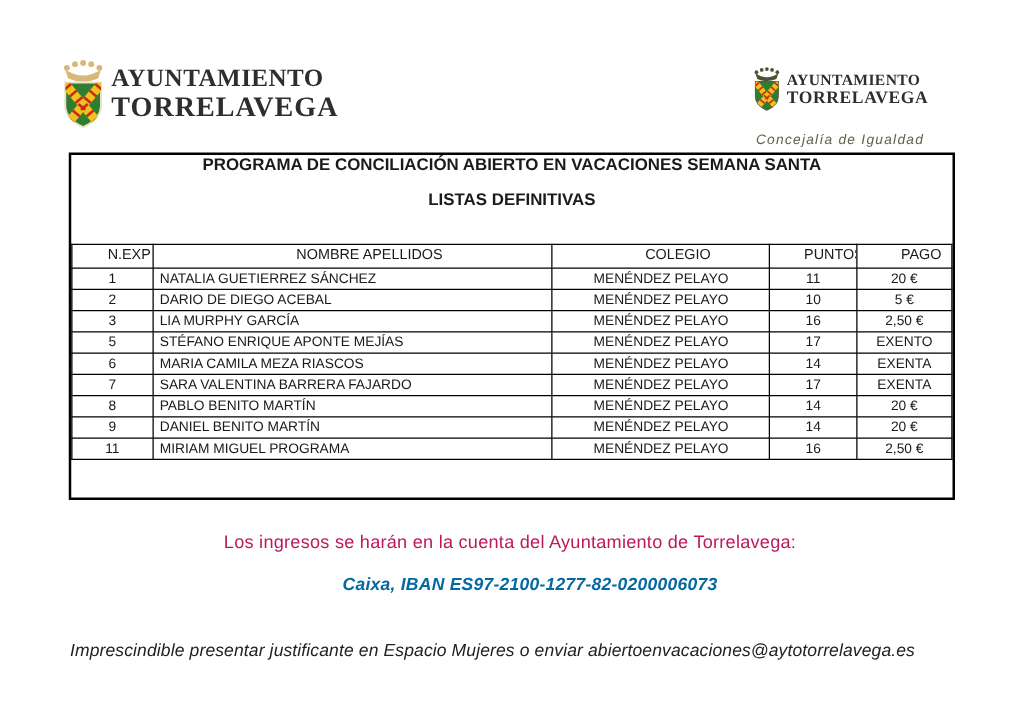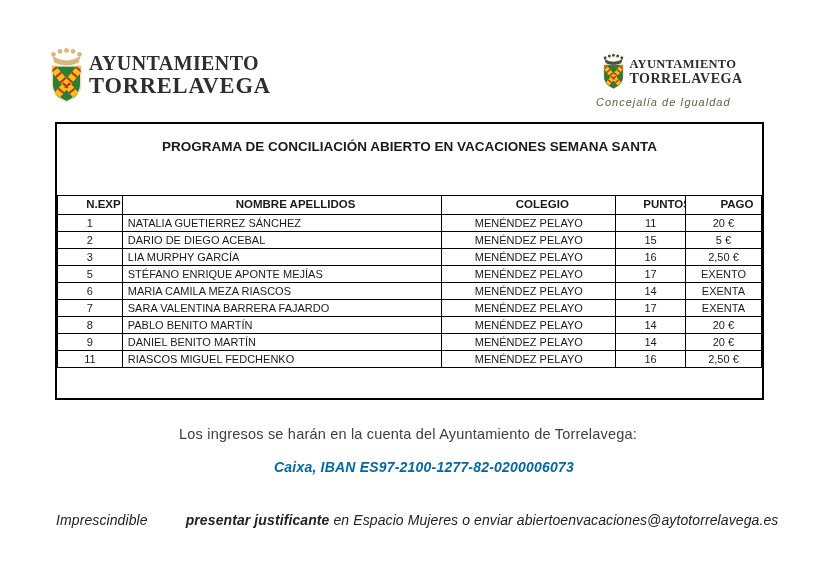--- a/index.html
+++ b/index.html
@@ -12,40 +12,40 @@
   .logo-left .wordmark { margin-left:3px; margin-top:8px; font-family:"Liberation Serif", serif; font-weight:bold; color:#2e2e2e; line-height:1; }
   .logo-left .wm1 { font-size:20px; letter-spacing:0.4px; }
   .logo-left .wm2 { font-size:22.5px; letter-spacing:0.8px; margin-top:2px; }
 
   .logo-right { position:absolute; left:596px; top:53px; width:152px; }
   .logo-right .row { display:flex; align-items:flex-start; justify-content:center; }
   .logo-right .crest { width:25px; height:40px; }
   .logo-right .wordmark { margin-left:3px; margin-top:5px; font-family:"Liberation Serif", serif; font-weight:bold; color:#2e2e2e; line-height:1; }
   .logo-right .wm1 { font-size:12.5px; letter-spacing:0.3px; }
   .logo-right .wm2 { font-size:14px; letter-spacing:0.5px; margin-top:1.5px; }
-  .logo-right .subtitle { margin-top:3px; font-style:italic; font-size:11px; letter-spacing:1px; color:#5c6247; white-space:nowrap; }
+  .logo-right .subtitle { margin-top:13px; text-align:center; font-style:italic; font-size:11px; letter-spacing:1px; color:#5c6247; white-space:nowrap; }
 
   
   .main-box { position:absolute; left:55px; top:122px; width:709px; height:278px; border:2px solid #000; background:#fff; }
   .titles { height:71px; text-align:center; }
-  .title1 { padding-top:15px; font-weight:bold; font-size:13.5px; }
+  .title1 { font-weight:bold; font-size:13.5px; }
   .title2 { padding-top:13px; font-weight:bold; font-size:13.5px; }
 
   table.list { width:100%; border-collapse:collapse; table-layout:fixed; }
   table.list th, table.list td { border:1px solid #000; font-size:11px; line-height:1; text-align:center; overflow:hidden; white-space:nowrap; }
-  table.list th { height:19px; font-weight:bold; font-size:11.5px;padding-left:27px; }
+  table.list th { height:19px; font-weight:normal; font-size:11.5px;padding-left:27px; }
   table.list td { height:17px; }
   table.list td.col1 { text-align:left; padding-left:5px;margin-top:10px; }
   .w-exp { width:9.2%; } .w-nombre { width:45.4%; } .w-colegio { width:24.7%; } .w-puntos { width:9.9%; } .w-pago { width:10.8%; }
 
   
-  .pay-info { position:absolute; top:426px; left:0; width:100%; text-align:center; font-size:14.5px; letter-spacing:0.2px; color:#404040; }
+  .pay-info { position:absolute; top:426px; left:0; width:100%; text-align:center; font-size:14.5px; letter-spacing:0.2px; color:#be185d; }
   .iban { position:absolute; top:459px; left:16px; width:100%; text-align:center; font-size:14px; font-weight:bold; font-style:italic; letter-spacing:0.2px; color:#0369a1; }
   .note { position:absolute; top:512px; left:56px; width:710px; font-size:14px; font-style:italic; letter-spacing:0.1px; color:#222; white-space:nowrap; }
-  .note b { font-weight:bold;margin-left:34px; }
+  .note b { font-weight:normal; }
 </style>
 </head>
 <body>
 
 <div class="page">
 
   <div class="logo-left">
     <svg class="crest" viewBox="0 0 60 95" xmlns="http://www.w3.org/2000/svg">
       <g fill="#d8b878">
         <circle cx="10" cy="11" r="3.6"></circle>
@@ -94,20 +94,21 @@
         <div class="wm1">AYUNTAMIENTO</div>
         <div class="wm2">TORRELAVEGA</div>
       </div>
     </div>
     <div class="subtitle">Concejalía de Igualdad</div>
   </div>
 
   <div class="main-box">
     <div class="titles">
       <div class="title1">PROGRAMA DE CONCILIACIÓN ABIERTO EN VACACIONES SEMANA SANTA</div>
+      <div class="title2">LISTAS DEFINITIVAS</div>
     </div>
     <table class="list">
       <colgroup>
         <col class="w-exp">
           <col class="w-nombre">
           <col class="w-colegio">
           <col class="w-puntos">
           <col class="w-pago">
       </colgroup>
       <thead>
@@ -124,21 +125,21 @@
             <td class="col0">1</td>
             <td class="col1">NATALIA GUETIERREZ SÁNCHEZ</td>
             <td class="col2">MENÉNDEZ PELAYO</td>
             <td class="col3">11</td>
             <td class="col4">20 €</td>
           </tr>
           <tr>
             <td class="col0">2</td>
             <td class="col1">DARIO DE DIEGO ACEBAL</td>
             <td class="col2">MENÉNDEZ PELAYO</td>
-            <td class="col3">15</td>
+            <td class="col3">10</td>
             <td class="col4">5 €</td>
           </tr>
           <tr>
             <td class="col0">3</td>
             <td class="col1">LIA MURPHY GARCÍA</td>
             <td class="col2">MENÉNDEZ PELAYO</td>
             <td class="col3">16</td>
             <td class="col4">2,50 €</td>
           </tr>
           <tr>
@@ -171,21 +172,21 @@
           </tr>
           <tr>
             <td class="col0">9</td>
             <td class="col1">DANIEL BENITO MARTÍN</td>
             <td class="col2">MENÉNDEZ PELAYO</td>
             <td class="col3">14</td>
             <td class="col4">20 €</td>
           </tr>
           <tr>
             <td class="col0">11</td>
-            <td class="col1">RIASCOS MIGUEL FEDCHENKO</td>
+            <td class="col1">MIRIAM MIGUEL PROGRAMA</td>
             <td class="col2">MENÉNDEZ PELAYO</td>
             <td class="col3">16</td>
             <td class="col4">2,50 €</td>
           </tr>
         </tbody>
     </table>
   </div>
 
   <div class="pay-info">Los ingresos se harán en la cuenta del Ayuntamiento de Torrelavega:</div>
   <div class="iban">Caixa, IBAN ES97-2100-1277-82-0200006073</div>

